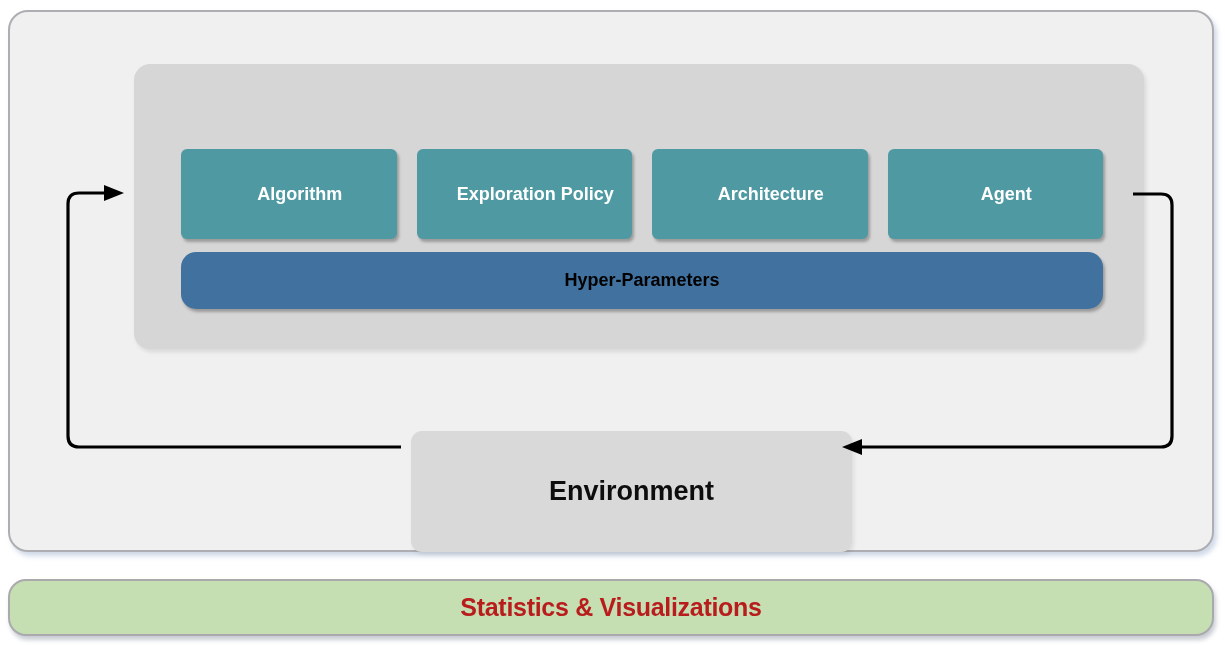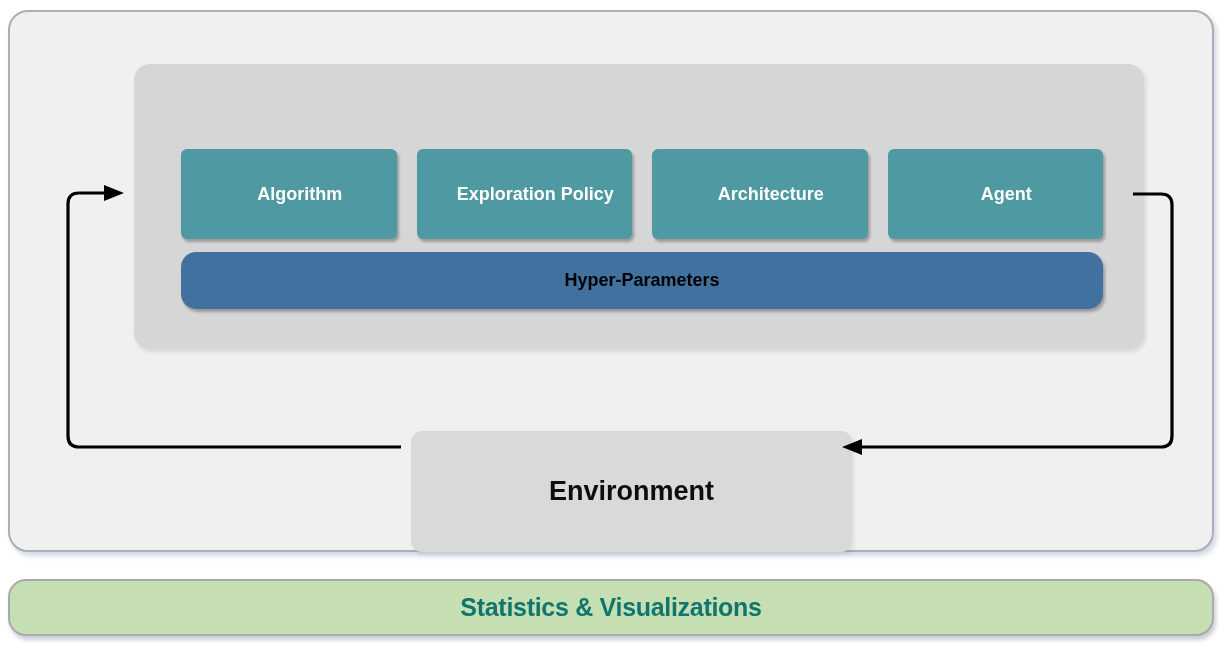--- a/index.html
+++ b/index.html
@@ -119,21 +119,21 @@
     background: var(--footer-green, #c5dfb3);
     border: 2.5px solid #aaaaae;
     border-radius: 18px;
     box-shadow: 2px 4px 4px rgba(120, 130, 145, 0.40);
     display: flex;
     align-items: center;
     justify-content: center;
     font-size: 25px;
     font-weight: 700;
     letter-spacing: -0.3px;
-    color: #0f766e;
+    color: #b91c1c;
   }
 </style>
 </head>
 <body>
 
 <div class="system-panel">
 
   <div class="agent-panel">
 
     <div class="component-row">

